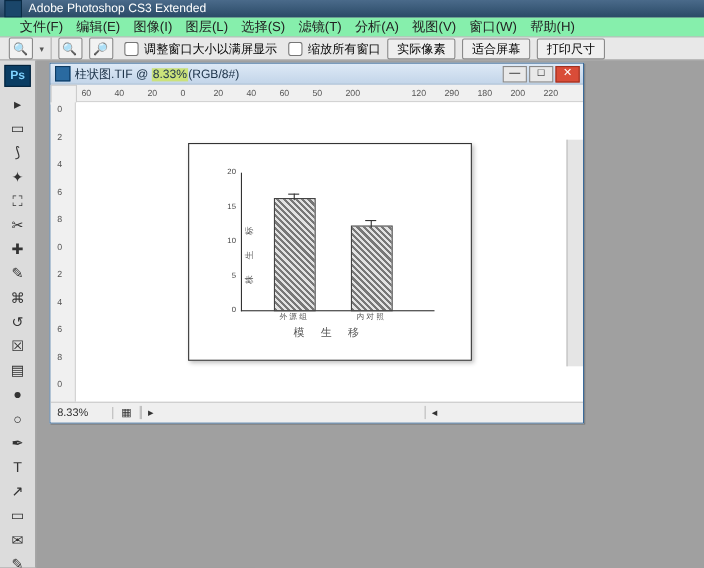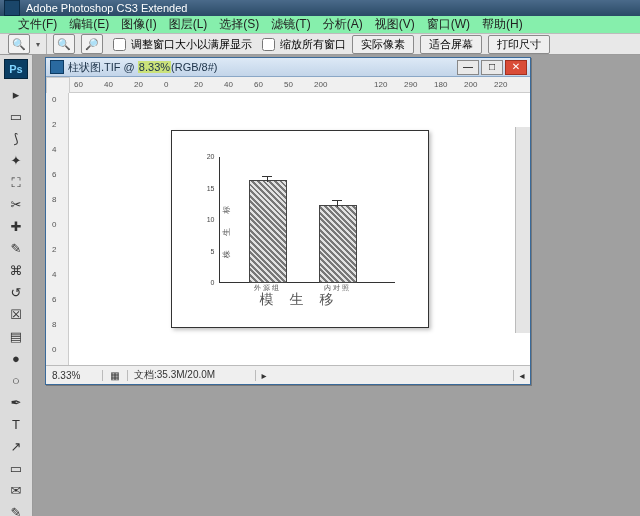--- a/index.html
+++ b/index.html
@@ -105,21 +105,21 @@
   .ruler-h{flex:1;background:#f0f0f0;border-bottom:1px solid #ccc;position:relative;overflow:hidden;font-size:8px;color:#555;}
   .ruler-h .lbl{position:absolute;top:3px;font-size:8px;}
   .doc-body-row{flex:1;display:flex;}
   .ruler-v{width:22px;background:#f0f0f0;border-right:1px solid #ccc;position:relative;font-size:8px;color:#555;}
   .ruler-v .lbl{position:absolute;left:6px;font-size:8px;}
   .canvas-outer{flex:1;background:#fff;display:flex;align-items:center;justify-content:center;position:relative;}
   .canvas-page{background:#fff;width:256px;height:196px;border:1px solid #333;box-shadow:2px 2px 4px rgba(0,0,0,.25);display:flex;align-items:center;justify-content:center;}
   .chart{width:210px;height:160px;position:relative;}
   .chart .axisbox{position:absolute;left:24px;top:8px;right:10px;bottom:26px;border-left:1px solid #333;border-bottom:1px solid #333;}
   .chart .ylabel{position:absolute;left:2px;top:50%;transform:translateY(-50%) rotate(-90deg);font-size:8px;color:#555;letter-spacing:6px;}
-  .chart .xlabel{position:absolute;left:0;right:0;bottom:0;text-align:center;font-size:14px;color:#555;letter-spacing:6px;}
+  .chart .xlabel{position:absolute;left:0;right:0;bottom:0;text-align:center;font-size:10px;color:#555;letter-spacing:6px;}
   .chart .ytick{position:absolute;font-size:7px;color:#444;text-align:right;width:18px;}
   .chart .bar{
     position:absolute;bottom:26px;width:36px;
     background:repeating-linear-gradient(45deg,#777 0,#777 2px,#e2e2e2 2px,#e2e2e2 4px);
     border:1px solid #444;
   }
   .chart .err{position:absolute;width:1px;background:#333;}
   .chart .errcap{position:absolute;height:1px;background:#333;}
   .chart .catlbl{position:absolute;font-size:7px;color:#555;bottom:16px;width:60px;text-align:center;}
   .doc-status{height:18px;background:#efefef;border-top:1px solid #bbb;display:flex;align-items:center;font-size:10px;color:#333;}
@@ -273,21 +273,20 @@
                   <div class="catlbl" style="left: 112px;">内 对 照</div>
                 </div>
             </div>
             <div class="scrollbar-v"></div>
           </div>
         </div>
 
         <div class="doc-status">
           <div class="zoom">8.33%</div>
           <div class="iconcell">▦</div>
-          <div class="info">文档:35.3M/20.0M</div>
           <div class="scroll-end">▸</div>
           <div class="scroll-end" style="width:240px;background:#e5e5e5;"></div>
           <div class="scroll-end">◂</div>
         </div>
 
       </div>
 
     </div>
   </div>
 </div>

